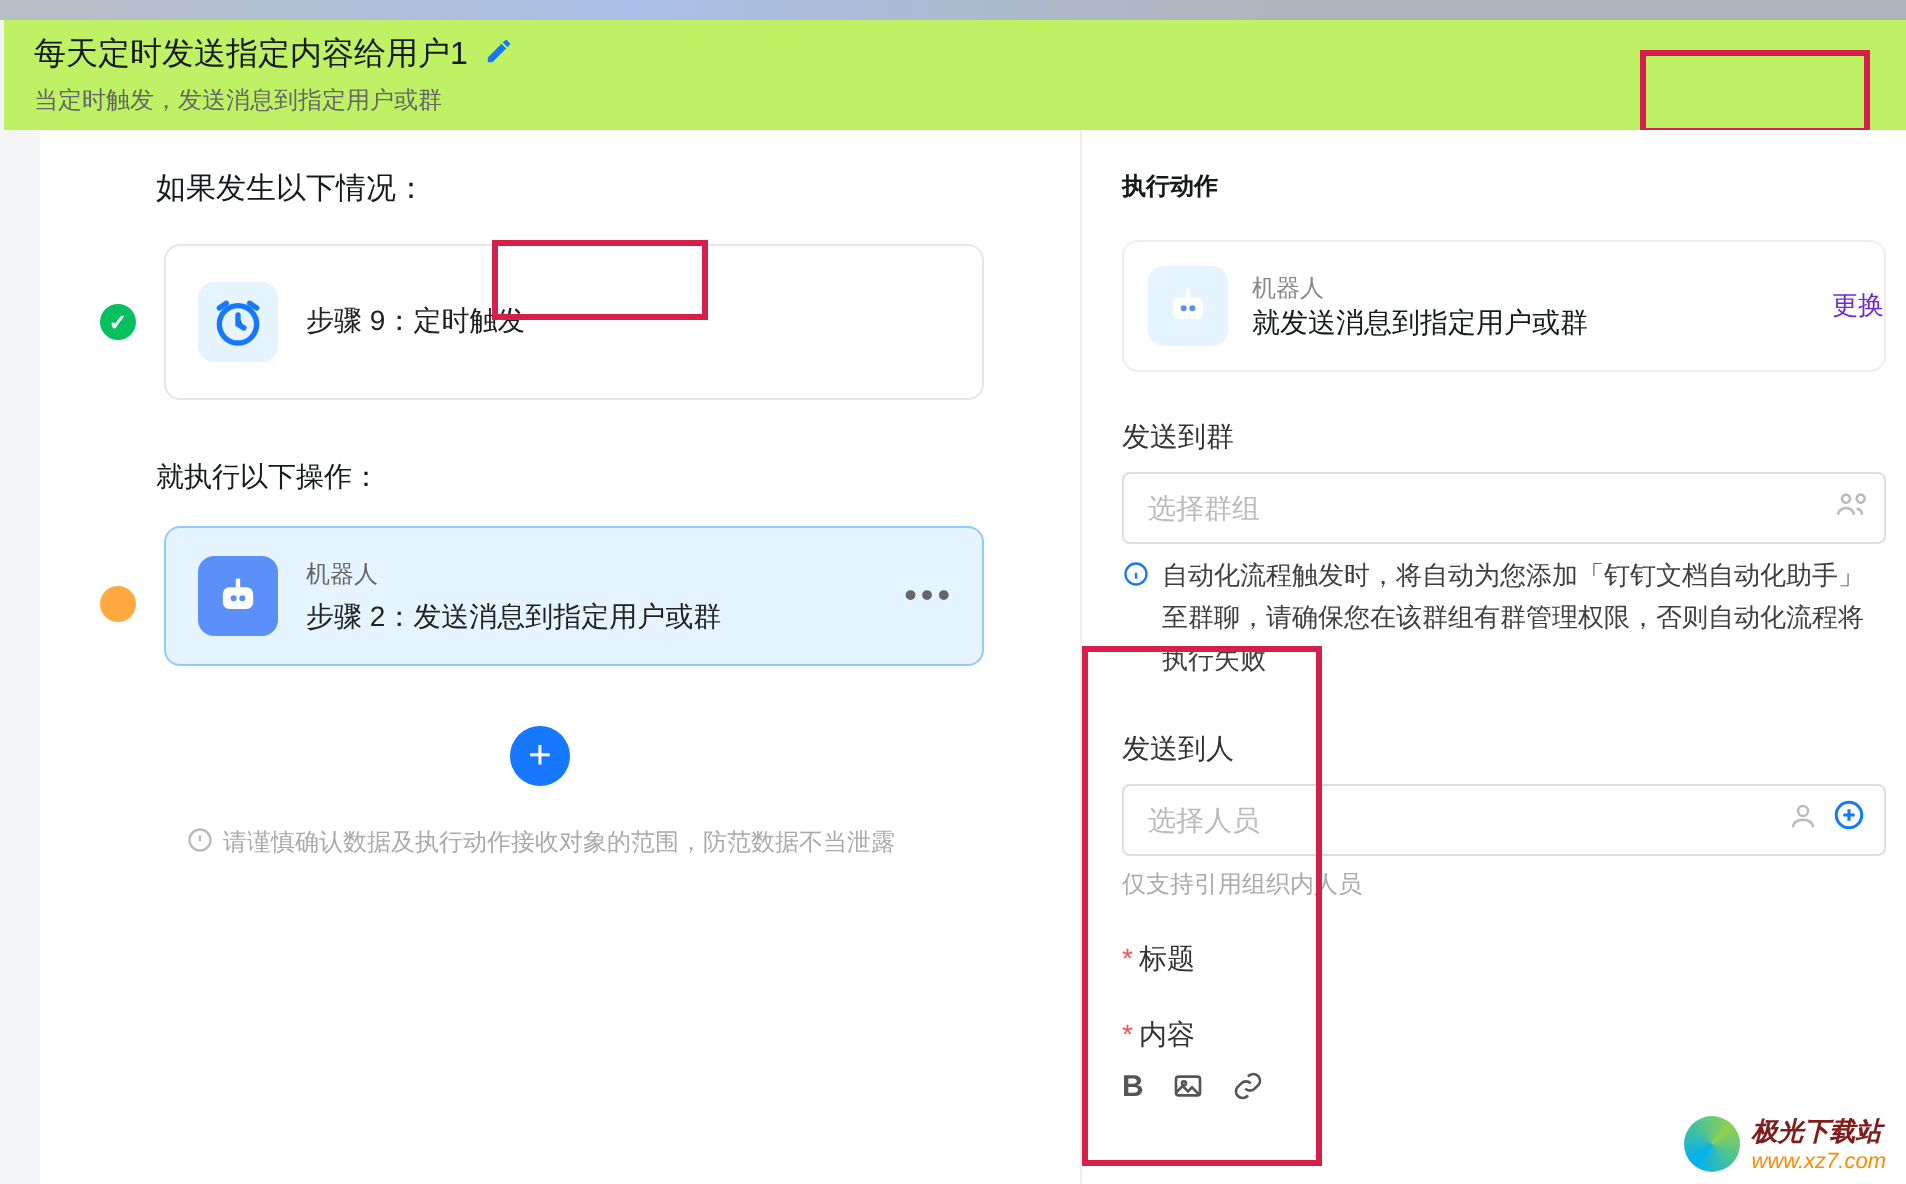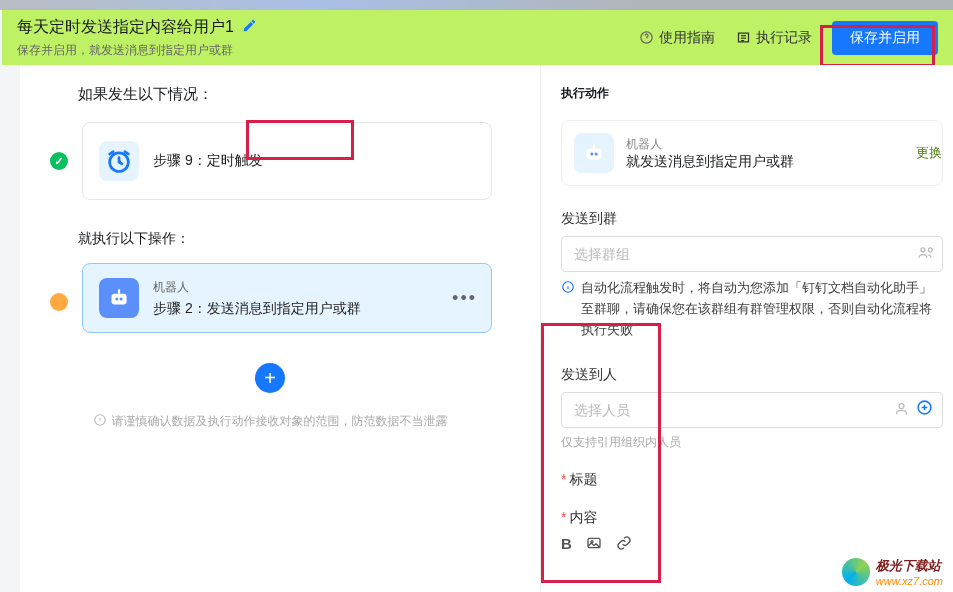--- a/index.html
+++ b/index.html
@@ -130,21 +130,21 @@
       text-align:center; font-size:12px; color:#aaa;
       display:flex; align-items:center; justify-content:center; gap:5px;
       margin-top:10px;
     }
     .section-h2 { font-size:12px; font-weight:700; margin-bottom:18px;}
     .action-card {
       border:1px solid #eee; border-radius:8px; padding:12px;
       display:flex; align-items:center; gap:12px; margin-bottom:24px;
       position:relative;
     }
-    .action-card .link-right { position:absolute; right:0; color:#4d7c0f; cursor:pointer; font-size:13px;text-align:center;}
+    .action-card .link-right { position:absolute; right:0; color:#6d28d9; cursor:pointer; font-size:13px;text-align:center;}
     .ac-icon {
       width:40px; height:40px; background:#e6f4ff; border-radius:8px;
       display:flex; align-items:center; justify-content:center; font-size:22px;
     }
     .ac-texts .sub{font-size:12px;color:#888;}
     .ac-texts .main{font-size:14px;font-weight:500;}
     .form-group { margin-bottom:20px;}
     .form-label { font-size:14px; color:#333; margin-bottom:8px; display:block;}
     .form-label .req { color:#ff4d4f; margin-right:3px;}
     .form-input {
@@ -199,42 +199,21 @@
 <div class="header">
   <div class="header-left">
     <div class="title-row">
       <span class="title">每天定时发送指定内容给用户1</span>
       <span class="edit-icon">
         <svg width="15" height="15" viewBox="0 0 24 24">
             <path fill="currentColor" d="M3 17.25V21h3.75l11-11-3.75-3.75-11 11zM20.7 7.05a1 1 0 0 0 0-1.4l-2.35-2.35a1 1 0 0 0-1.4 0L15 5.25 18.75 9l1.95-1.95z"></path>
           </svg>
       </span>
     </div>
-    <div class="subtitle">保存并启用，就发送消息到指定用户或群</div>
-  </div>
-  <div class="header-right">
-    <div class="hdr-link">
-      <span class="icon-sm">
-        <svg width="15" height="15" viewBox="0 0 24 24" fill="none" stroke="#666" stroke-width="2">
-            <circle cx="12" cy="12" r="9"></circle>
-            <path d="M9.5 9a2.5 2.5 0 1 1 3.5 2.3c-.8.4-1 .9-1 1.7M12 17h.01"></path>
-          </svg>
-      </span>
-      <span>使用指南</span>
-    </div>
-    <div class="hdr-link">
-      <span class="icon-sm">
-        <svg width="15" height="15" viewBox="0 0 24 24" fill="none" stroke="#333" stroke-width="2">
-            <rect x="4" y="5" width="16" height="14"></rect>
-            <path d="M8 9h8M8 13h8M8 17h5"></path>
-          </svg>
-      </span>
-      <span>执行记录</span>
-    </div>
-    <button class="save-btn">保存并启用</button>
+    <div class="subtitle">当定时触发，发送消息到指定用户或群</div>
   </div>
   <div class="save-highlight"></div>
 </div>
 
 <div class="content">
 
   <div class="left-panel">
     <div class="section-h">如果发生以下情况：</div>
 
     <div class="step-row">

